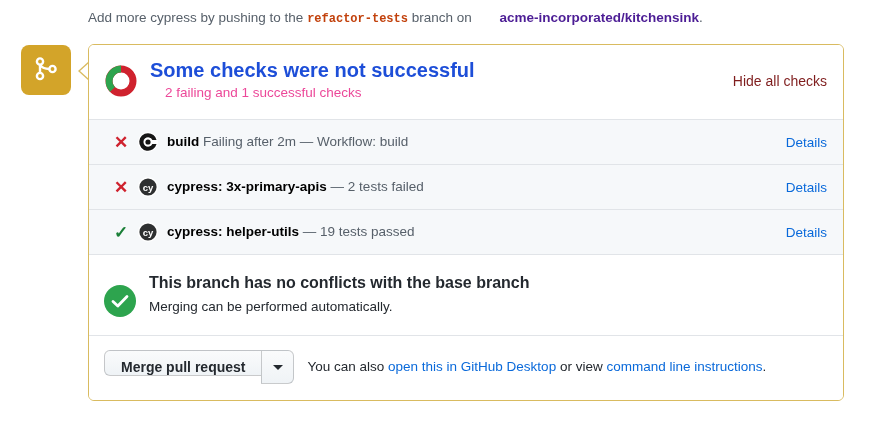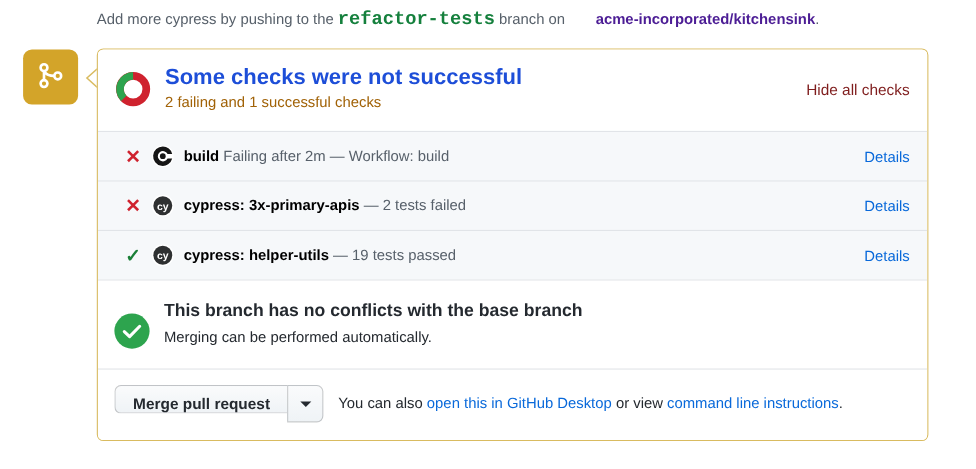--- a/index.html
+++ b/index.html
@@ -22,22 +22,22 @@
     left: 88px;
     top: 8px;
     font-size: 13.5px;
     color: #57606a;
     line-height: 20px;
     white-space: nowrap;
   }
   .push-note .branch {
     font-family: "Liberation Mono", monospace;
     font-weight: bold;
-    color: #15803d;
-    font-size: 17px;
+    color: #c2410c;
+    font-size: 12px;
   }
   .push-note .repo {
     font-weight: bold;
     color: #4c1d95;
     margin-left: 24px;
   }
 
   
   .timeline-badge {
     position: absolute;
@@ -99,23 +99,24 @@
   }
   .checks-head-text { flex: 1 1 auto; }
   .checks-title {
     font-size: 20px;
     font-weight: bold;
     color: #1d4ed8;
     line-height: 22px;
   }
   .checks-sub {
     font-size: 13.5px;
-    color: #a16207;
+    color: #ec4899;
     line-height: 20px;
     margin-top: 2px;
+    margin-left: 15px;
   }
   .hide-all {
     font-size: 14px;
     color: #7f1d1d;
     cursor: pointer;
     white-space: nowrap;
     align-self: center;
   }
 
   

